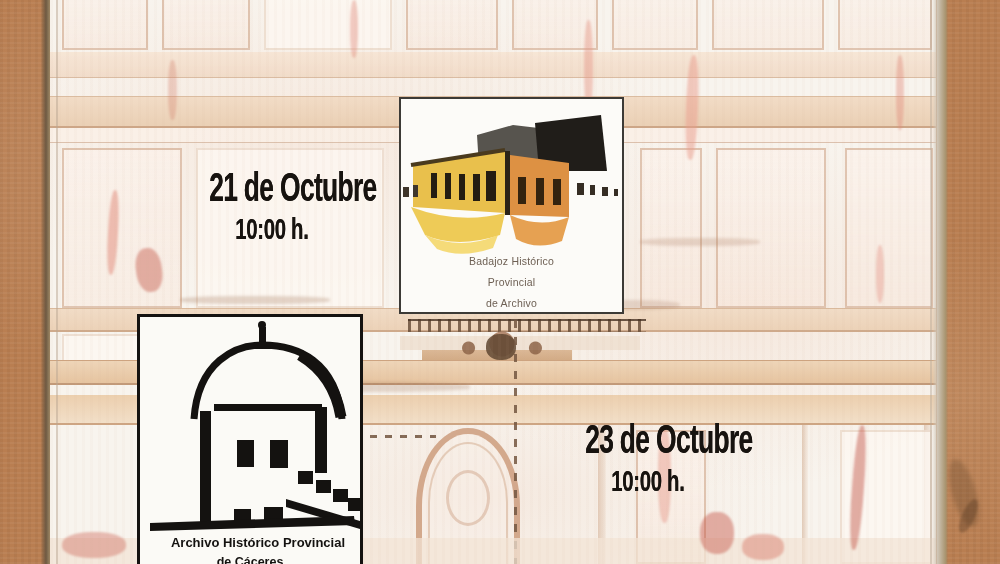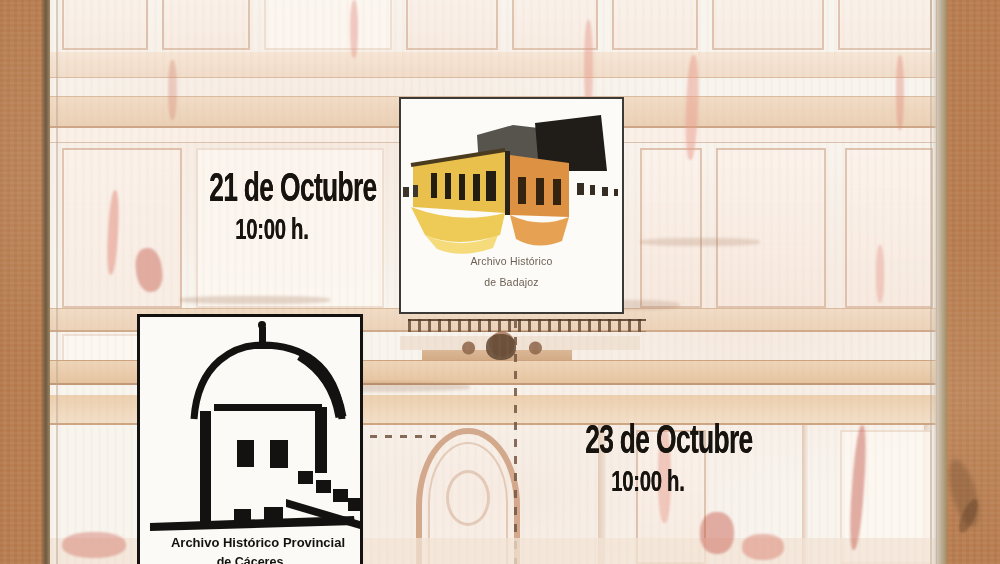--- a/index.html
+++ b/index.html
@@ -225,22 +225,23 @@
         <rect x="135" y="71" width="8" height="27" fill="#33230f"></rect>
         <rect x="152" y="72" width="8" height="26" fill="#33230f"></rect>
         <rect x="2" y="80" width="6" height="10" fill="#3f362b"></rect>
         <rect x="12" y="78" width="5" height="12" fill="#3f362b"></rect>
         <rect x="176" y="76" width="7" height="12" fill="#352d24"></rect>
         <rect x="189" y="78" width="5" height="10" fill="#352d24"></rect>
         <rect x="201" y="80" width="6" height="9" fill="#352d24"></rect>
         <rect x="213" y="82" width="4" height="7" fill="#352d24"></rect>
       </svg>
       <div class="badajoz-captions">
-        <span>Archivo Histórico</span>
-        <span>de Badajoz</span>
+        <span>Badajoz Histórico</span>
+        <span>Provincial</span>
+        <span>de Archivo</span>
       </div>
     </div>
 
     <div class="box-caceres">
       <svg width="220" height="212" viewBox="0 0 220 212">
         <rect x="119" y="8" width="7" height="18" fill="#141210"></rect>
         <circle cx="122" cy="6" r="4" fill="#141210"></circle>
         <rect x="112" y="24" width="22" height="6" fill="#141210"></rect>
         <path d="M54,100 C58,42 96,26 122,26 C158,26 196,42 202,100" fill="none" stroke="#141210" stroke-width="7"></path>
         <path d="M160,36 C180,48 196,68 201,98" fill="none" stroke="#141210" stroke-width="11"></path>

